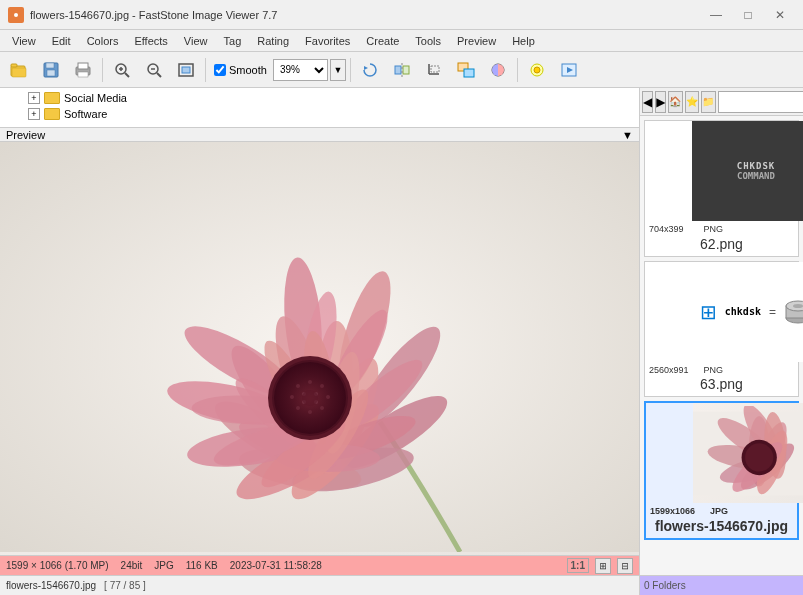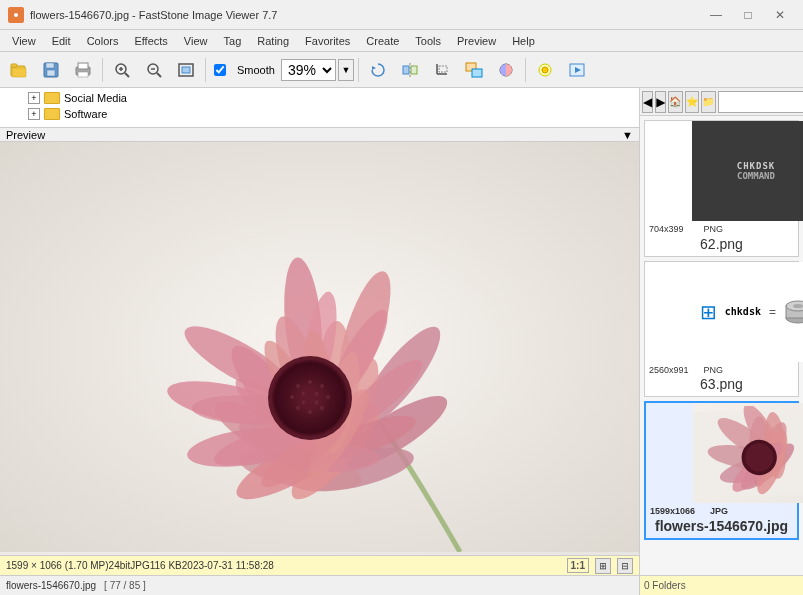--- a/index.html
+++ b/index.html
@@ -45,23 +45,23 @@
     .tb-btn {
       width: 30px; height: 28px;
       display: flex; align-items: center; justify-content: center;
       border: 1px solid transparent;
       cursor: pointer;
       border-radius: 2px;
       background: transparent;
       font-size: 14px;
     }
     .tb-sep { width: 1px; height: 24px; background: #ccc; margin: 0 2px; }
-    .smooth-check { display: flex; align-items: center; gap: 11px; padding: 0 4px; }
+    .smooth-check { display: flex; align-items: center; gap: 3px; padding: 0 4px; }
     .smooth-check input { width: 12px; height: 12px; }
-    .zoom-select { height: 22px; font-size: 14px; border: 1px solid #aaa; background: white; padding: 0 2px; width: 55px; }
+    .zoom-select { height: 22px; font-size: 10px; border: 1px solid #aaa; background: white; padding: 0 2px; width: 55px; }
     .zoom-arrow { width: 16px; height: 22px; border: 1px solid #aaa; background: #f0f0f0; display: flex; align-items: center; justify-content: center; cursor: pointer; font-size: 9px; }
 
     
     #main-area {
       display: flex;
       flex: 1;
       overflow: hidden;
     }
 
     
@@ -111,25 +111,26 @@
     #flower-canvas {
       width: 100%;
       height: 100%;
       position: relative;
       background: linear-gradient(160deg, #f8f4f0 0%, #ede8e0 30%, #f0ece8 60%, #e8e4e0 100%);
     }
 
     
     #status-bar {
       height: 20px;
-      background: #fef9c3;
+      background: #fca5a5;
       border-top: 1px solid #ccc;
       display: flex;
       align-items: center;
       padding: 0 6px;
+      gap: 12px;
       font-size: 10px;
       color: #333;
     }
     #status-right { margin-left: auto; display: flex; gap: 6px; align-items: center; }
     .status-btn { width: 16px; height: 16px; border: 1px solid #aaa; background: #e8e8e8; display: flex; align-items: center; justify-content: center; cursor: pointer; font-size: 9px; }
 
     
     #bottom-bar {
       height: 20px;
       background: #f0f0f0;
@@ -192,21 +193,21 @@
       position: relative;
       margin-left: 47px;
     }
     .thumb-meta { font-size: 9px; color: #333; padding: 2px 4px 0; line-height: 1.4; }
     .thumb-name { font-size: 14px; color: #333; padding: 0 4px; text-align: center; white-space: nowrap; overflow: hidden; text-overflow: ellipsis; }
 
     
     #right-bottom {
       height: 20px;
       border-top: 1px solid #ccc;
-      background: #fef9c3;
+      background: #c4b5fd;
       display: flex;
       align-items: center;
       padding: 0 4px;
       font-size: 10px;
       color: #555;
     }
 
     
     .chkdsk-dark {
       background: #3a3a3a;

